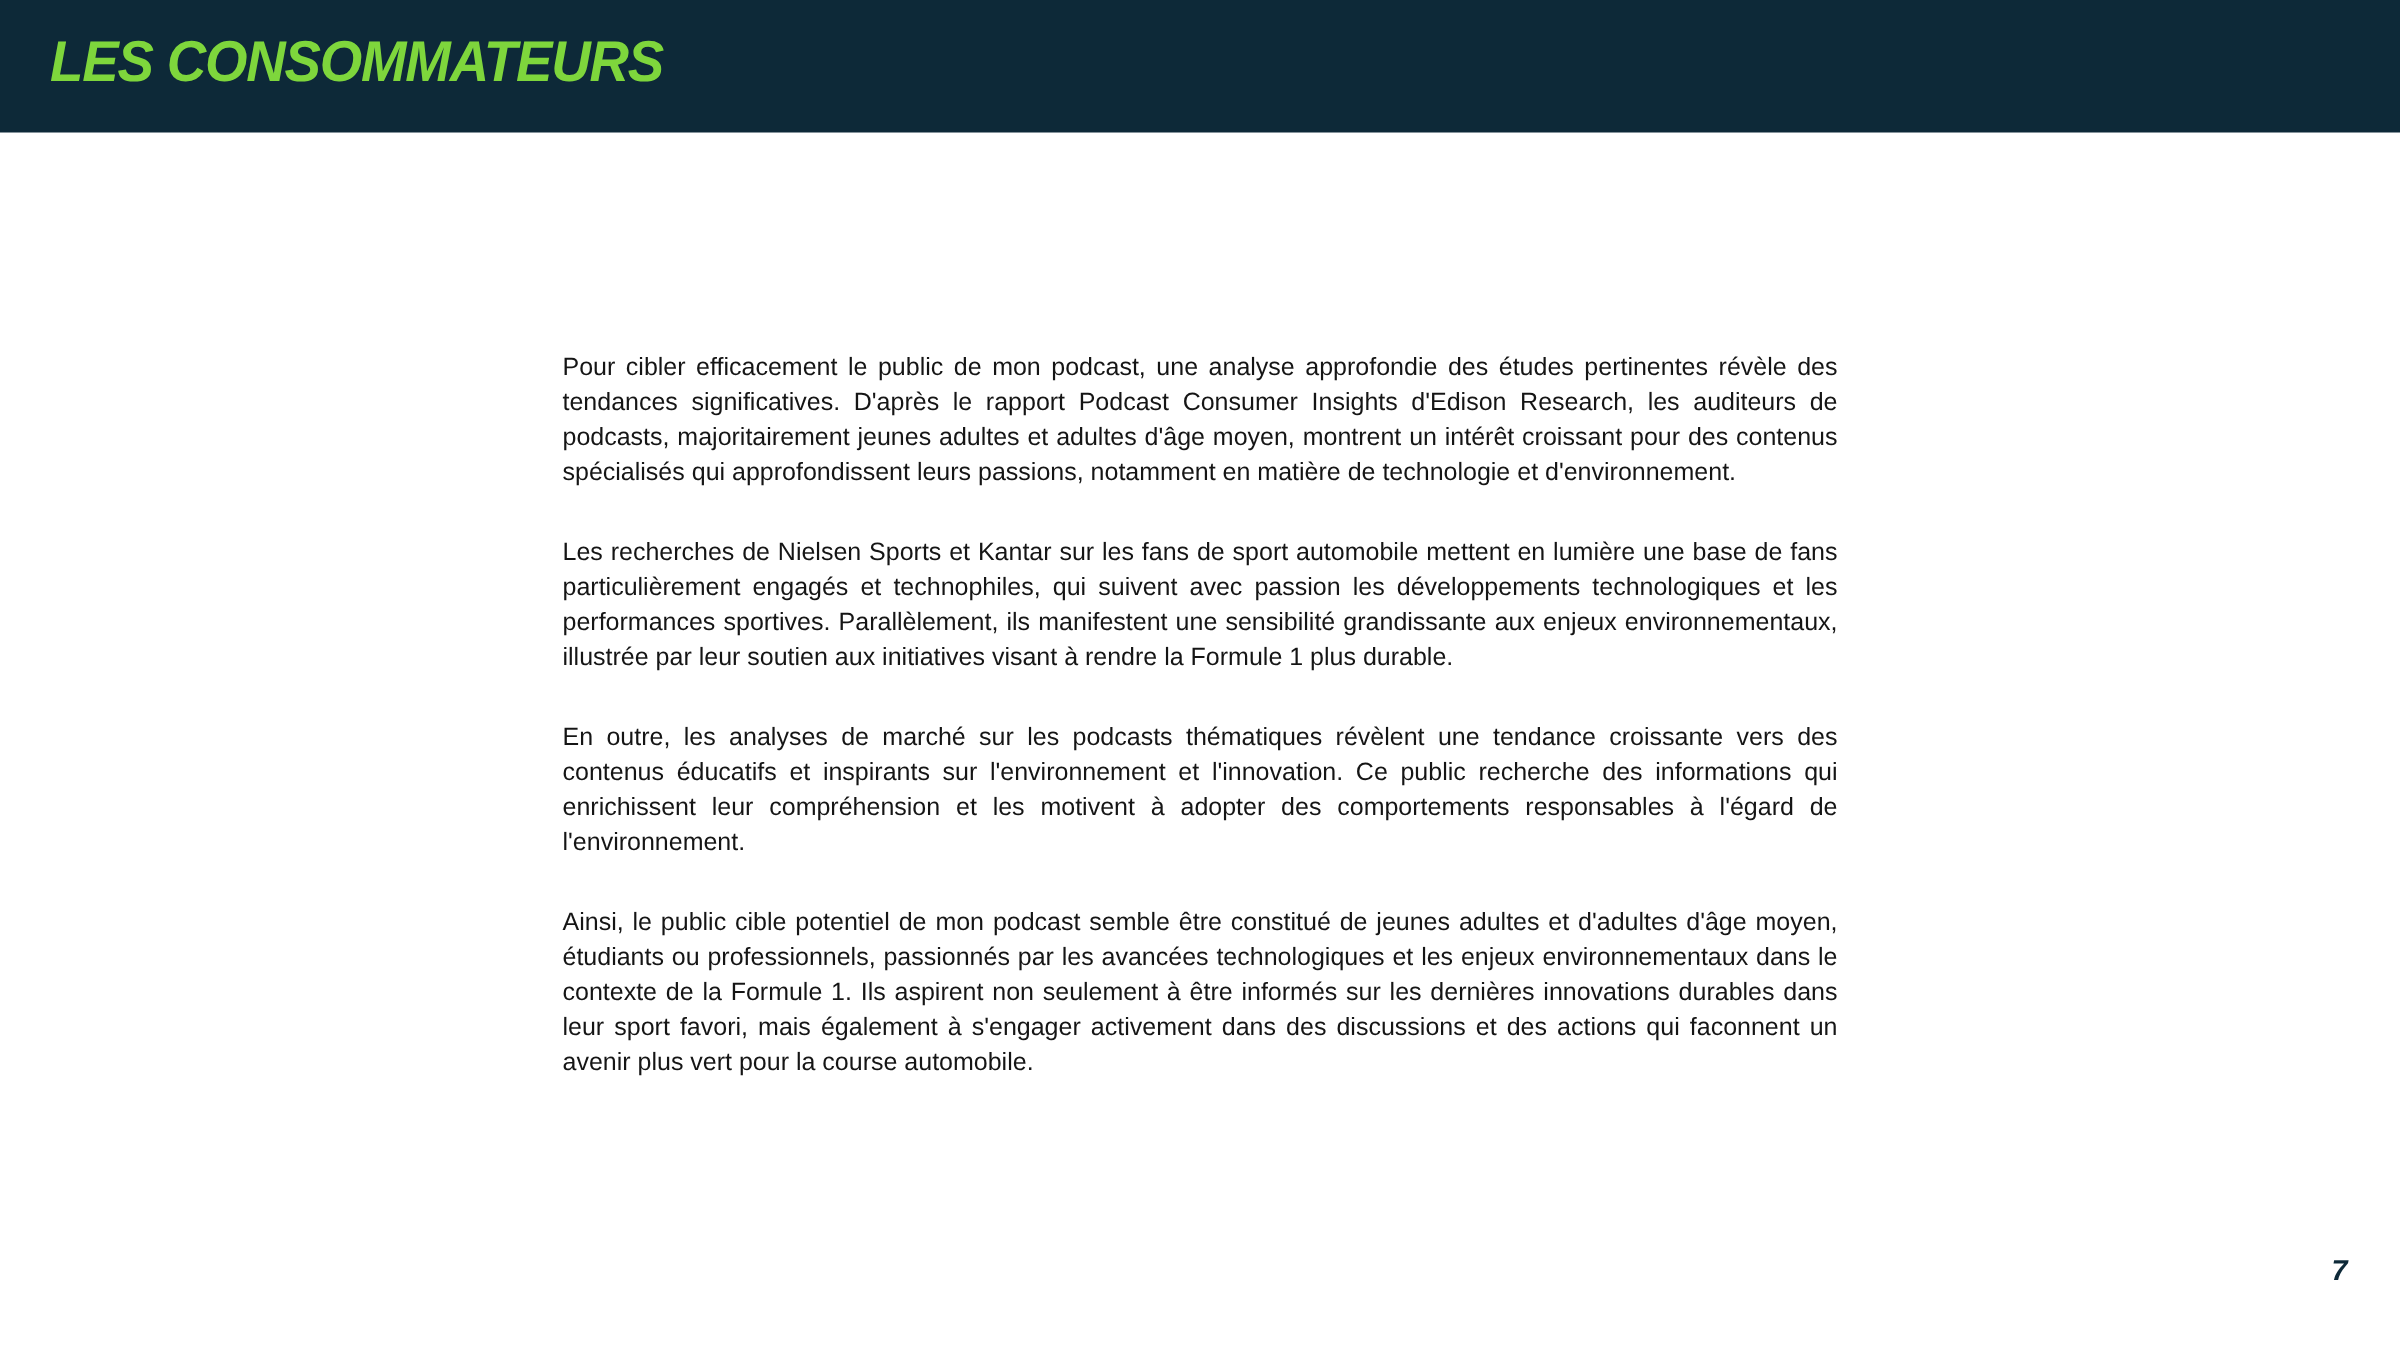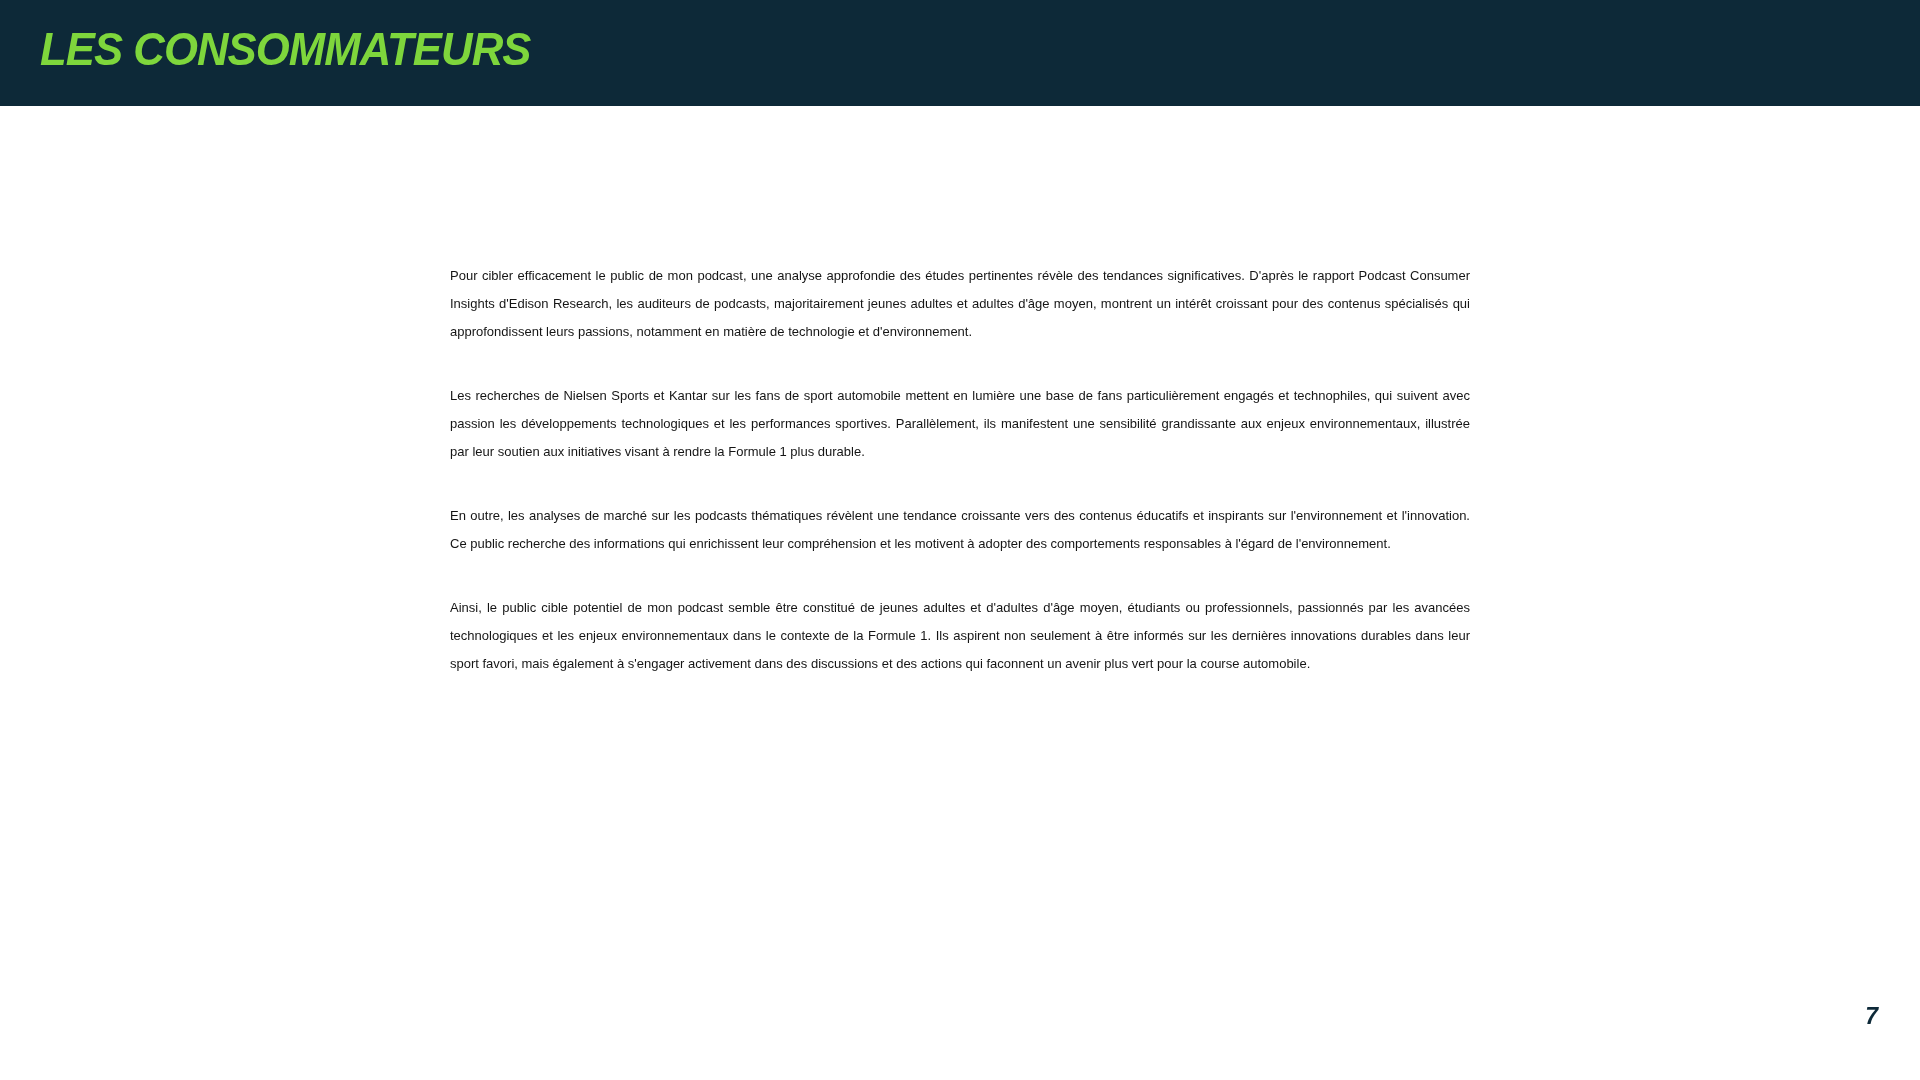--- a/index.html
+++ b/index.html
@@ -37,22 +37,22 @@
     transform-origin: left center;
     white-space: nowrap;
   }
   .slide-body {
     position: absolute;
     top: 262px;
     left: 450px;
     width: 1020px;
   }
   .slide-body p {
-    margin: 0 0 36px 0;
-    font-size: 13px;
+    margin: 18px 0 36px 0;
+    font-size: 20px;
     line-height: 28px;
     color: #151515;
     text-align: justify;
   }
   .slide-body p:last-child {
     margin-bottom: 0;
   }
   .page-number {
     position: absolute;
     right: 42px;

